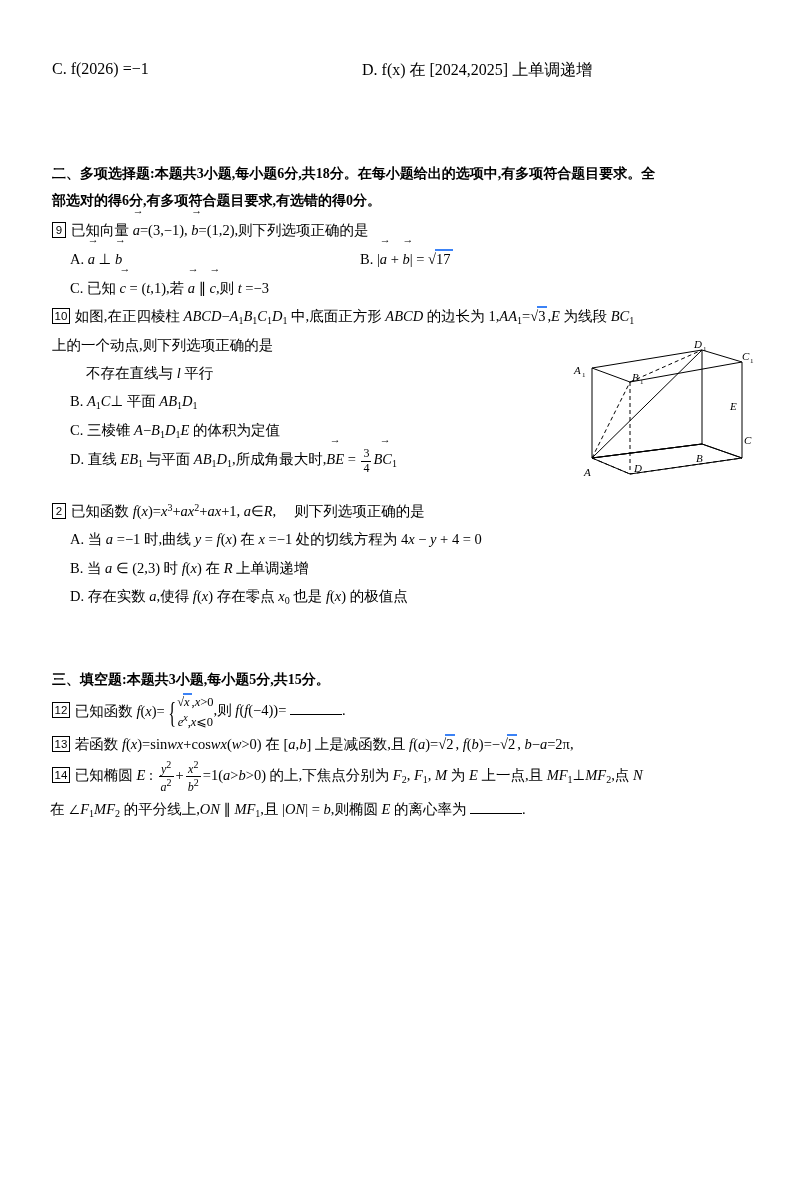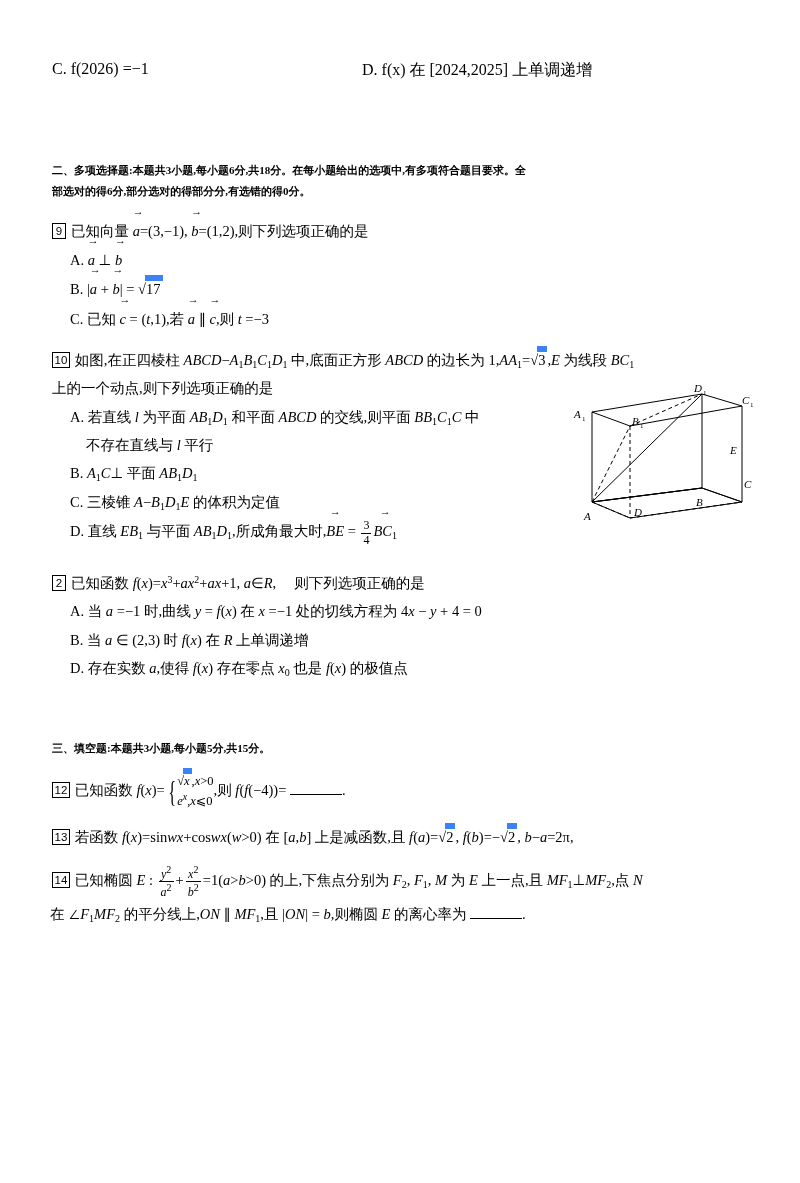--- a/index.html
+++ b/index.html
@@ -32,59 +32,58 @@
     position: absolute;
     top: 60px;
     left: 0;
     width: 700px;
     display: flex;
   }
   .col-a { width: 310px; }
   .col-b { width: 380px; }
   .section-head {
     font-weight: bold;
-    font-size: 11px;
+    font-size: 14px;
     line-height: 1.95;
   }
   .qblock {
-    margin-top: 13px;
     font-size: 14.5px;
     line-height: 1.95;
   }
   .qnum {
     display: inline-block;
     border: 1px solid #000;
     font-size: 11.5px;
     line-height: 12px;
     padding: 1px 1.5px 1px 1.5px;
     margin-right: 5px;
     vertical-align: 1px;
     font-family: "Liberation Sans", sans-serif;
     min-width: 9px;
     text-align: center;
   }
   .opts2 {
     display: flex;
     width: 660px;
   }
   .opts2 > div:first-child { width: 290px; }
-  .indent { margin-left: 18px; flex-direction: column; }
+  .indent { margin-left: 18px; }
   i { font-style: italic; }
   .frac {
     display: inline-block;
     vertical-align: middle;
     text-align: center;
     font-size: 12px;
     line-height: 1.12;
     margin: 0 2px;
   }
   .frac .num { display: block; border-bottom: 1px solid #000; padding: 0 2px; }
   .frac .den { display: block; padding: 0 2px; }
   .sqrt {
-    border-top: 6px solid #3b82f6;
+    border-top: 2px solid #3b82f6;
     padding: 0 2px 0 1px;
     margin-left: -1px;
   }
   .vec {
     position: relative;
     display: inline-block;
     padding-top: 1px;
   }
   .vec::after {
     content: "\2192";
@@ -107,21 +106,21 @@
     font-size: 30px;
     line-height: 1;
     transform: scaleX(0.55);
     display: inline-block;
     margin-right: -2px;
   }
   .cases {
     display: inline-block;
     font-size: 12.5px;
     line-height: 1.35;
-    text-align: left;
+    text-align: center;
     font-family: Liberation Serif, serif;
   }
   .q10wrap { position: relative; }
   .cube {
     position: absolute;
     right: -10px;
     top: 38px;
     width: 210px;
     height: 175px;
   }
@@ -134,21 +133,21 @@
 <div class="page">
   <div class="content">
 
     <div class="row-top">
       <div class="col-a">C. f(2026) =−1</div>
       <div class="col-b">D. f(x) 在 [2024,2025] 上单调递增</div>
     </div>
 
     <div style="position:absolute; top:160px; left:0; width:700px;">
       <div class="section-head">二、多项选择题:本题共3小题,每小题6分,共18分。在每小题给出的选项中,有多项符合题目要求。全</div>
-      <div class="section-head">部选对的得6分,部分选对的得部分分,有选错的得0分。</div>
+      <div class="section-head">部选对的得6分,有多项符合题目要求,有选错的得0分。</div>
 
       <div class="qblock">
         <div>
           <span class="qnum">9</span><span>已知向量 <span class="vec"><i>a</i></span>=(3,−1), <span class="vec"><i>b</i></span>=(1,2),则下列选项正确的是</span>
         </div>
         <div class="opts2 indent">
           <div>A. <span class="vec"><i>a</i></span> ⊥ <span class="vec"><i>b</i></span></div>
           <div>B. |<span class="vec"><i>a</i></span> + <span class="vec"><i>b</i></span>| = <span>√<span class="sqrt">17</span></span></div>
         </div>
         <div class="opts2 indent">
@@ -156,21 +155,20 @@
         </div>
       </div>
 
       <div class="qblock q10wrap">
         <div>
           <span class="qnum">10</span><span>如图,在正四棱柱 <i>ABCD</i>−<i>A</i><span class="sub">1</span><i>B</i><span class="sub">1</span><i>C</i><span class="sub">1</span><i>D</i><span class="sub">1</span> 中,底面正方形 <i>ABCD</i> 的边长为 1,<i>AA</i><span class="sub">1</span>=√<span class="sqrt">3</span>,<i>E</i> 为线段 <i>BC</i><span class="sub">1</span></span>
         </div>
         <div>上的一个动点,则下列选项正确的是</div>
 
         <div class="q10body">
-          <div class="indent">A. 若直线 <i>l</i> 为平面 <i>AB</i><span class="sub">1</span><i>D</i><span class="sub">1</span> 和平面 <i>ABCD</i> 的交线,则平面 <i>BB</i><span class="sub">1</span><i>C</i><span class="sub">1</span><i>C</i> 中</div>
           <div style="margin-left:34px;">不存在直线与 <i>l</i> 平行</div>
           <div class="indent">B. <i>A</i><span class="sub">1</span><i>C</i>⊥ 平面 <i>AB</i><span class="sub">1</span><i>D</i><span class="sub">1</span></div>
           <div class="indent">C. 三棱锥 <i>A</i>−<i>B</i><span class="sub">1</span><i>D</i><span class="sub">1</span><i>E</i> 的体积为定值</div>
           <div class="indent">D. 直线 <i>EB</i><span class="sub">1</span> 与平面 <i>AB</i><span class="sub">1</span><i>D</i><span class="sub">1</span>,所成角最大时,<span class="vec"><i>BE</i></span> = <span class="frac"><span class="num">3</span><span class="den">4</span></span><span class="vec"><i>BC</i><span class="sub">1</span></span></div>
         </div>
 
         <div class="cube">
           <svg width="210" height="175" viewBox="0 0 210 175">
 
             <polygon points="40,28 150,10 190,22 78,42" fill="none" stroke="#000" stroke-width="1"></polygon>

